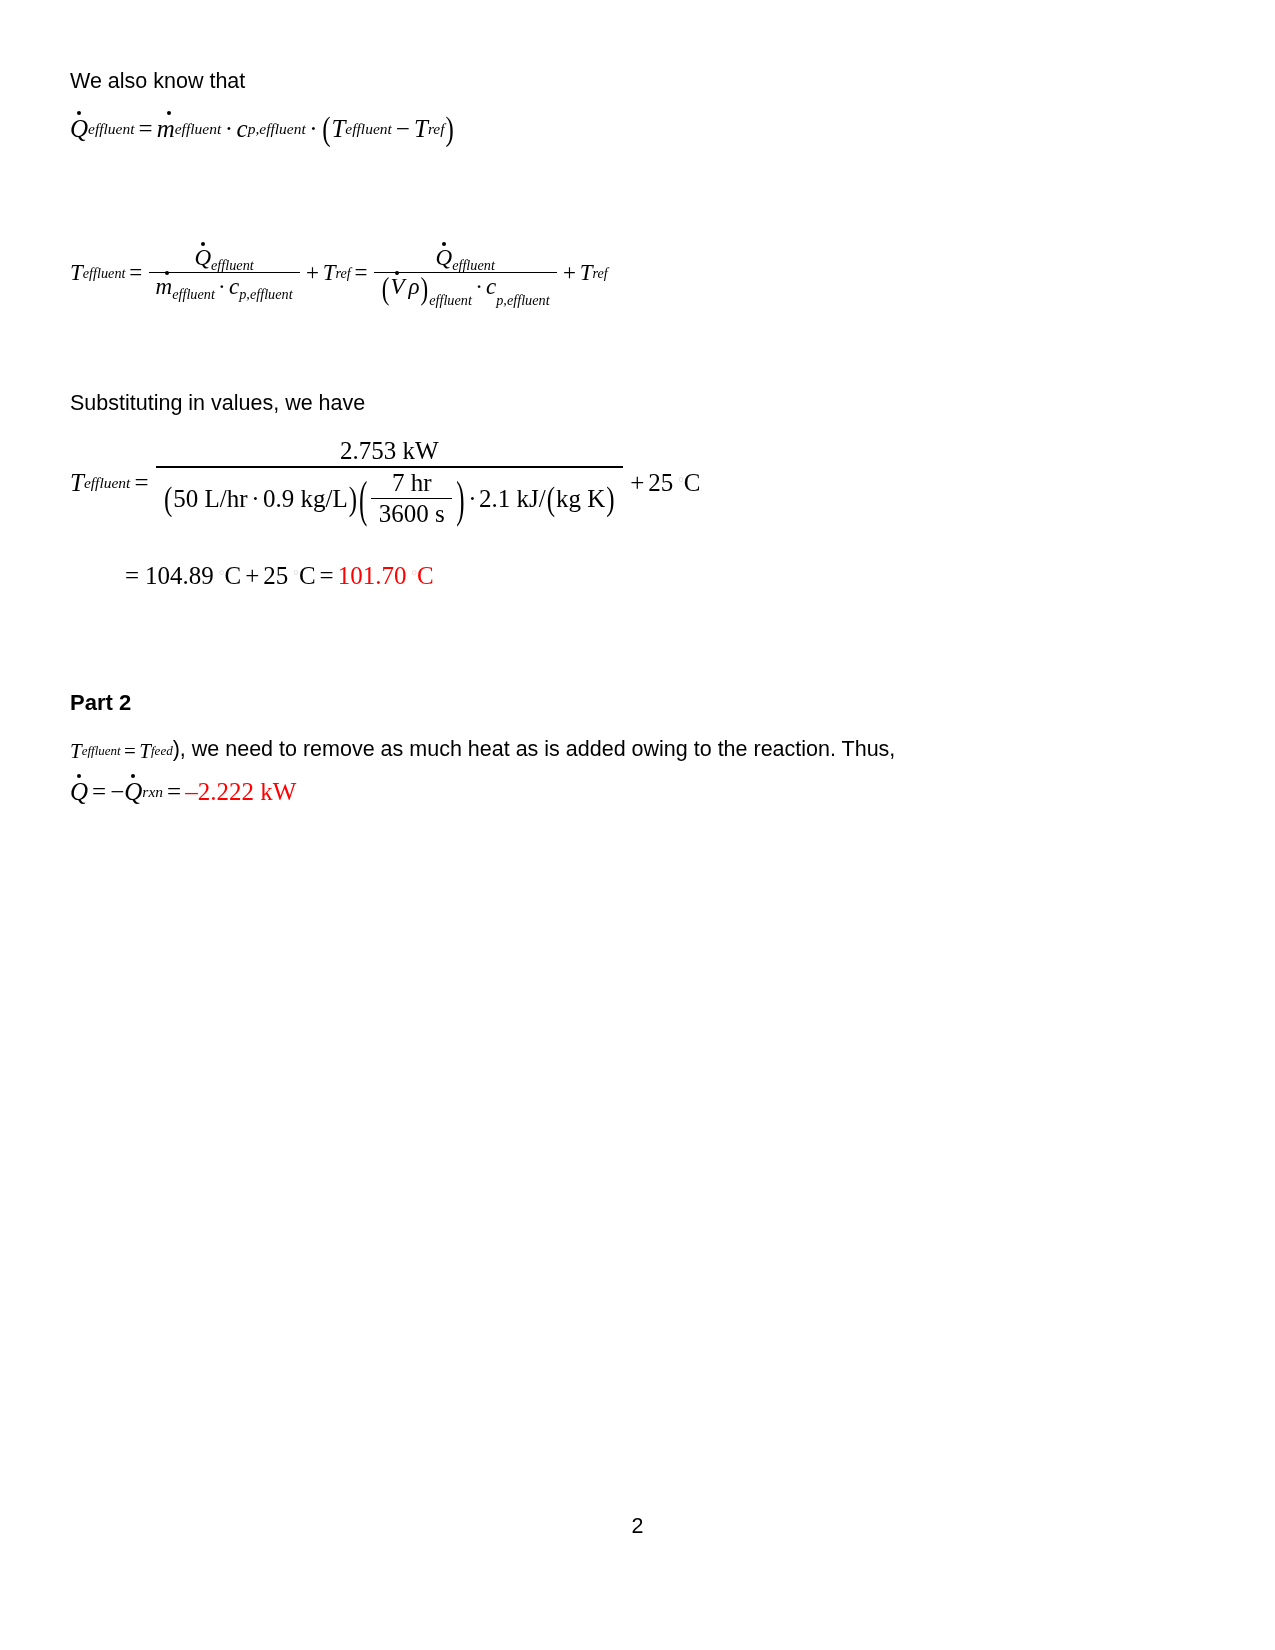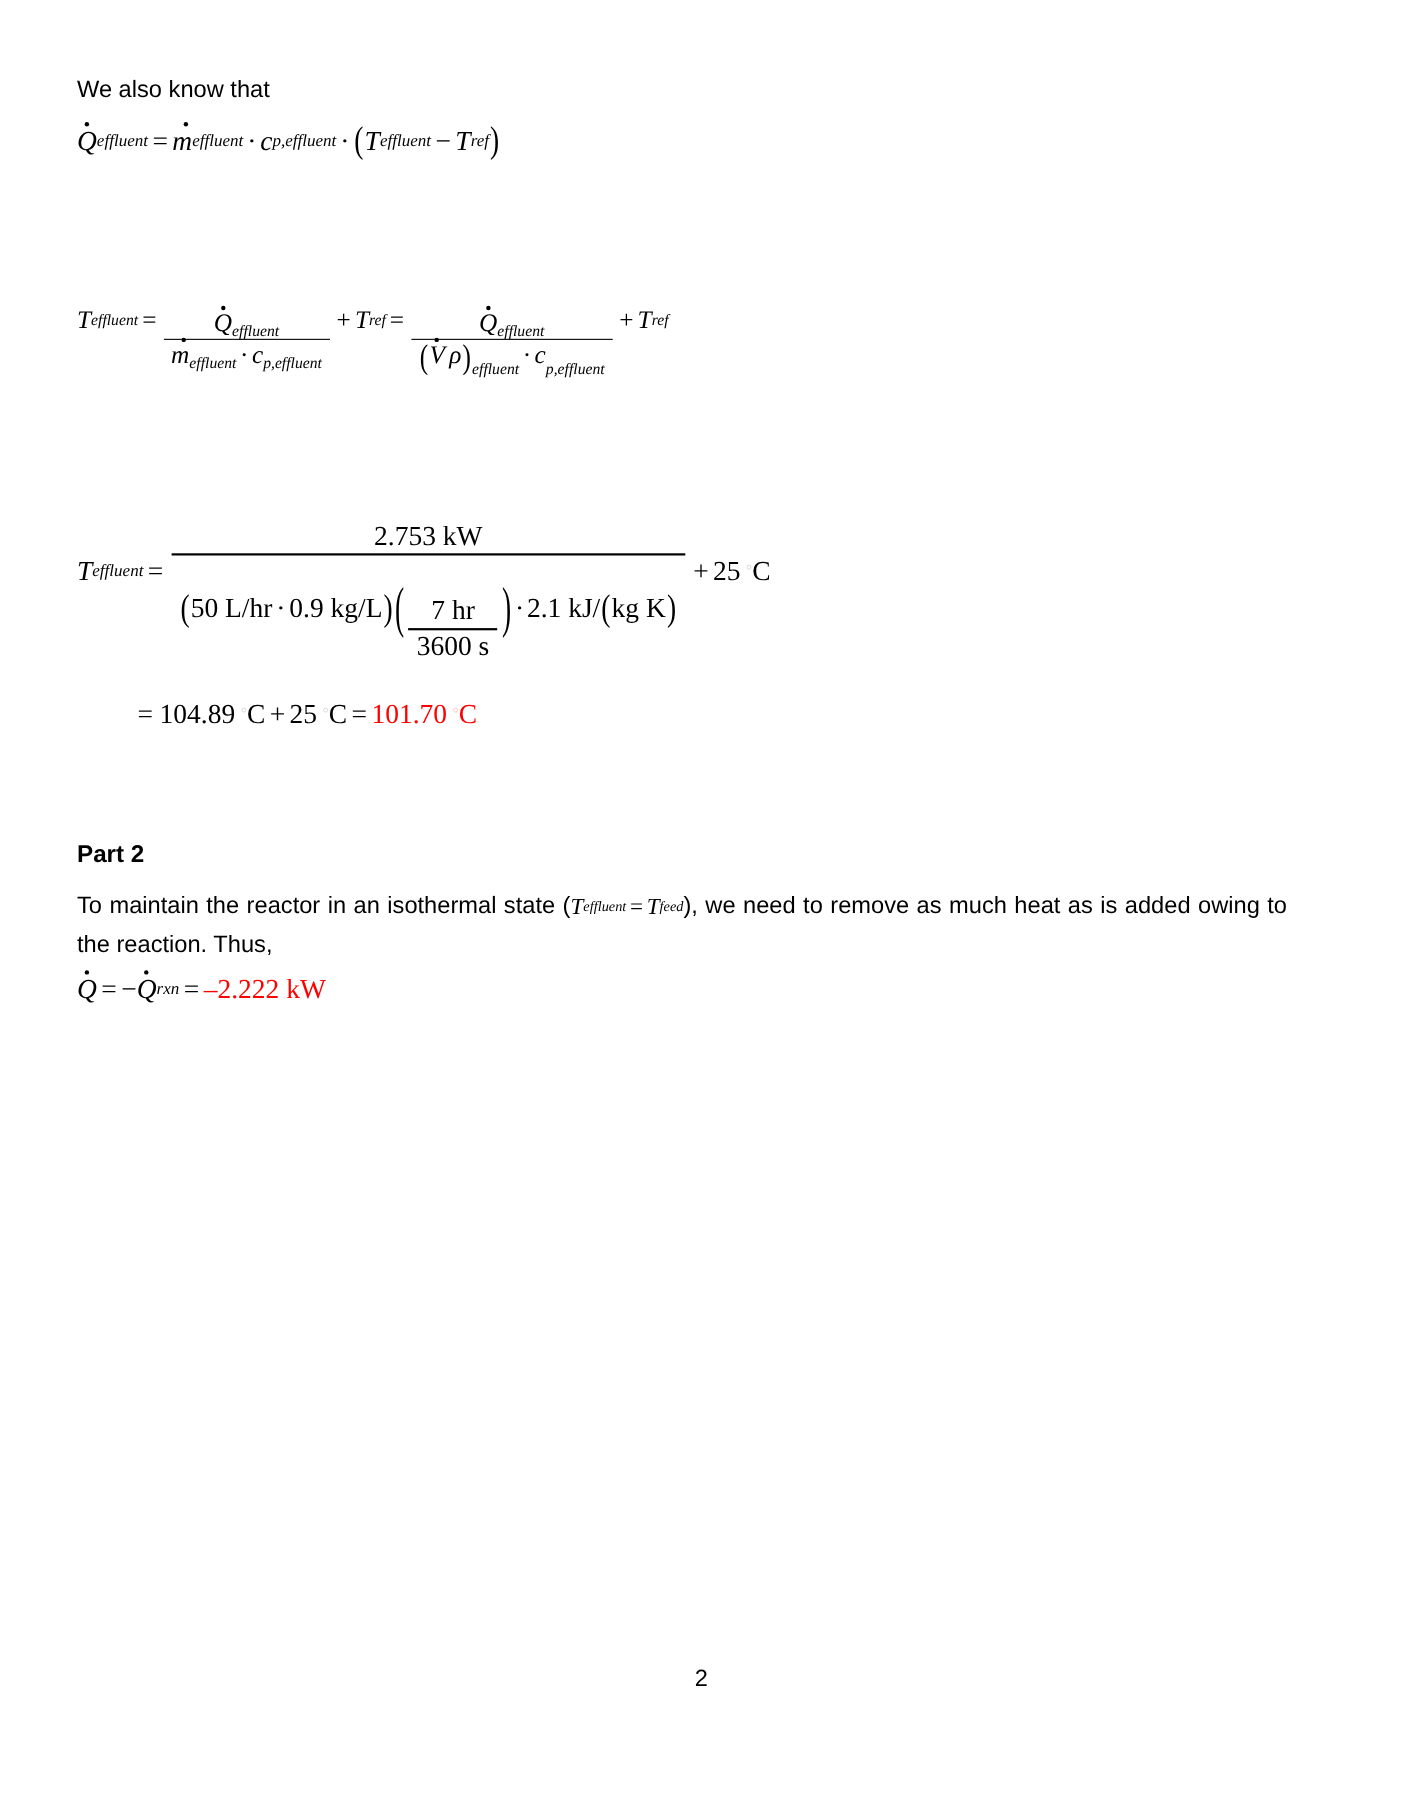--- a/index.html
+++ b/index.html
@@ -92,21 +92,21 @@
   .cdot { padding: 0 0.14em; }
 
   
   .frac {
     display: inline-flex;
     flex-direction: column;
     align-items: center;
     vertical-align: middle;
     margin: 0 0.12em;
   }
-  .frac > .num { padding: 0 0.30em 1px 0.30em; margin-top: 36px; }
+  .frac > .num { padding: 0 0.30em 1px 0.30em; }
   .frac > .den { padding: 1px 0.30em 0 0.30em; }
   .frac > .bar {
     width: 100%;
     height: 1.6px;
     background: #000;
   }
 
   
   .paren {
     display: inline-block;
@@ -221,20 +221,21 @@
         </span>
       </span>
 
       <span class="op mup">+</span>
       <span class="mi">T</span>
         <sub class="sb">ref</sub>
     </div>
 
     <div class="gap-xl"></div>
 
+    <p class="prose blk">Substituting in values, we have</p>
 
     <div class="gap-sm"></div>
 
     <div class="math" style="font-size:25px;">
       <span class="mi">T</span>
         <sub class="sb">effluent</sub>
       <span class="op mup">=</span>
 
       <span class="frac">
         <span class="num mup">2.753 kW</span>
@@ -287,21 +288,21 @@
         <span class="deg" style="color:#ffc9c9;">°</span>
         <span class="mup red">C</span>
     </div>
 
     <div style="height:100px;"></div>
 
     <p class="heading blk">Part 2</p>
 
     <div class="gap-sm"></div>
 
-    <p class="prose justify blk" style="width:1100px;"><span>To maintain the reactor in an isothermal state (</span><span class="math" style="display:inline-flex; font-size:21px; vertical-align:middle;">
+    <p class="prose justify blk" style="width:1100px;"><span class="math" style="display:inline-flex; font-size:21px; vertical-align:middle;">
           <span class="mi">T</span>
           <sub class="sb">effluent</sub>
           <span class="op mup">=</span>
           <span class="mi">T</span>
           <sub class="sb">feed</sub>
         </span><span>), we need to remove as much heat as is added owing to the reaction. Thus,</span></p>
 
     <div style="height:10px;"></div>
 
     <div class="math" style="font-size:25px;">

